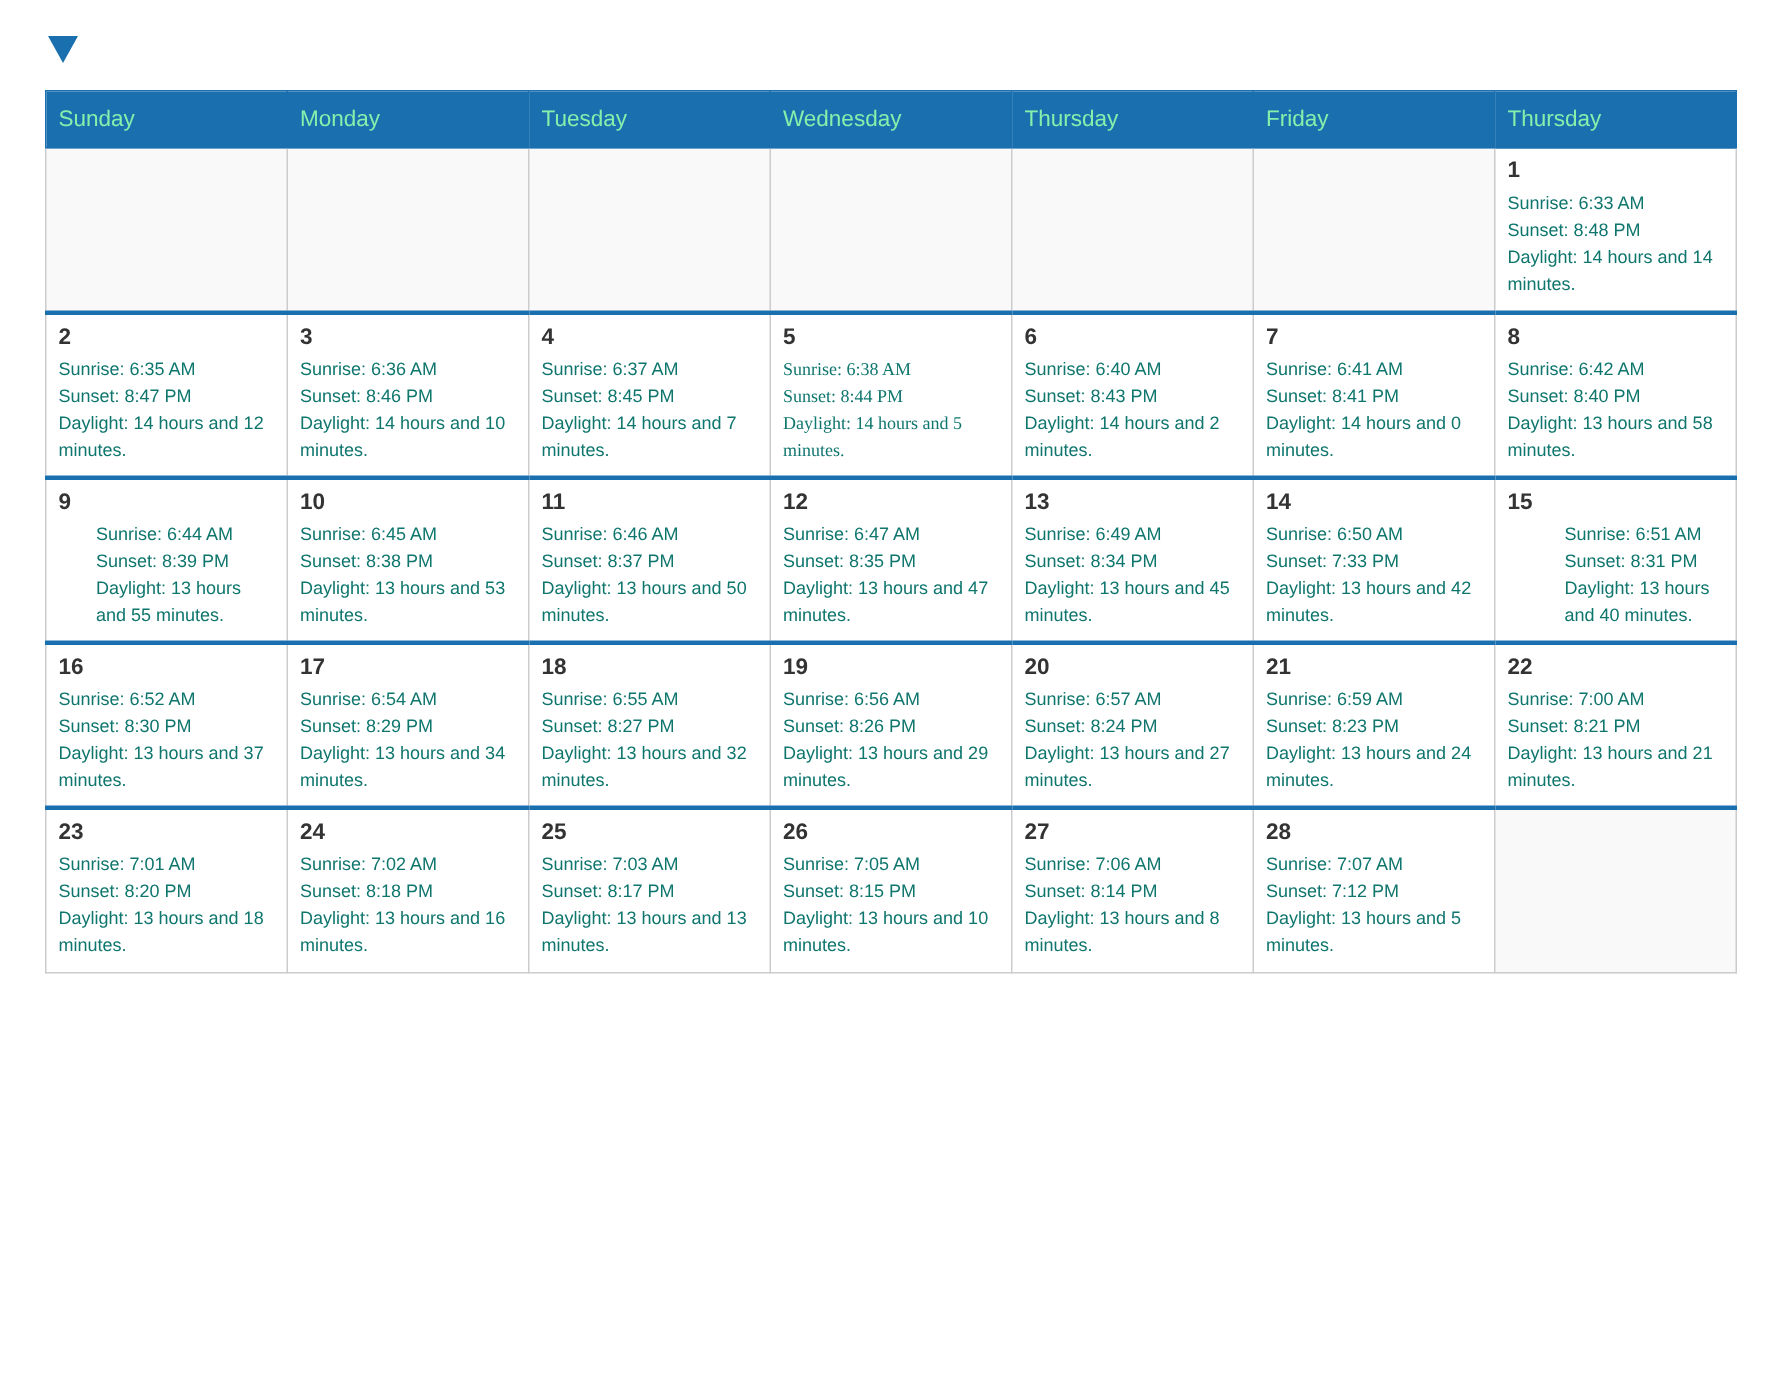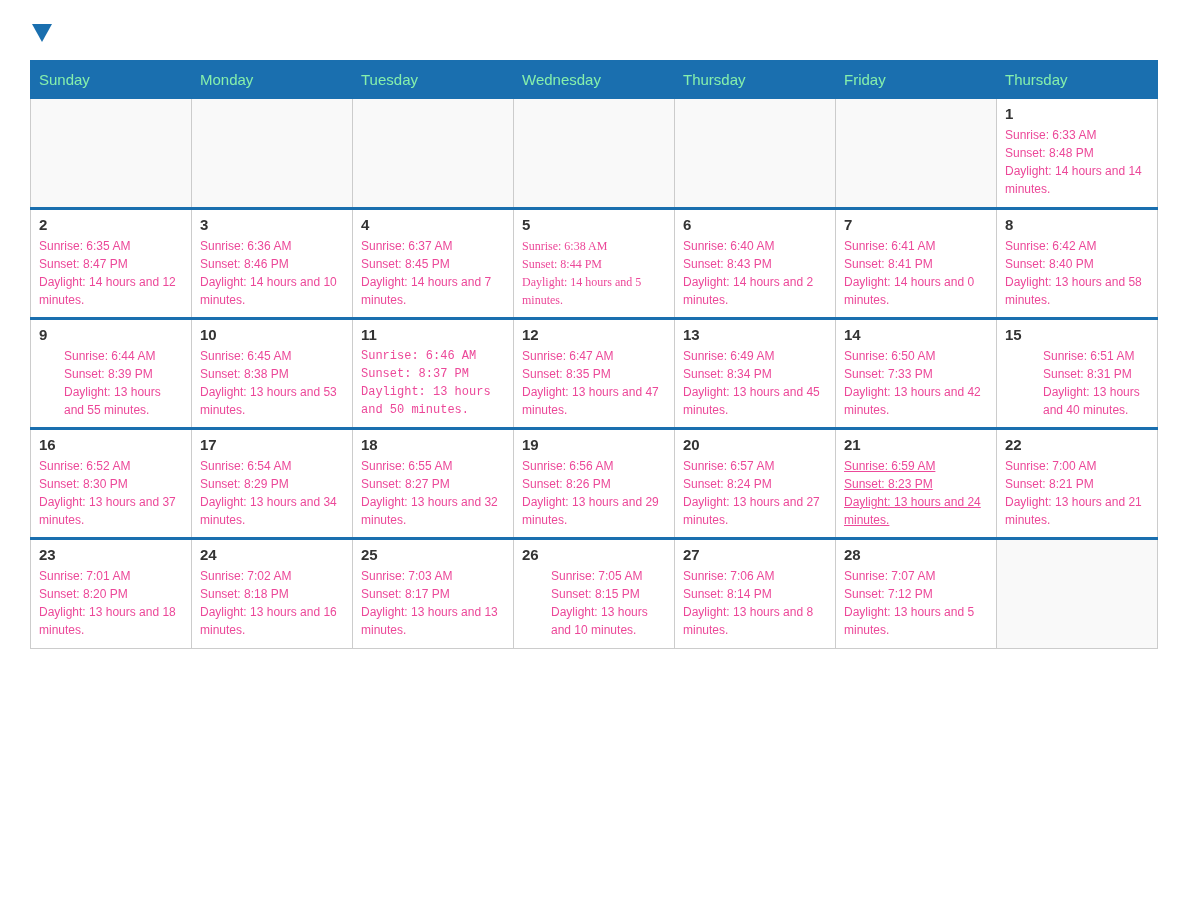--- a/index.html
+++ b/index.html
@@ -83,21 +83,21 @@
       background: #f9f9f9;
     }
     .day-number {
       font-size: 15px;
       font-weight: bold;
       margin-bottom: 4px;
       display: block;
     }
     .day-info {
       font-size: 12px;
-      color: #ec4899;
+      color: #0f766e;
       line-height: 1.5;
     }
     .row-top td {
       border-top: 3px solid #1a6faf;
     }
   </style>
 </head>
 <body>
 
 <div class="header">
@@ -193,21 +193,21 @@
 Daylight: 13 hours and 55 minutes.</div>
         </td>
         <td>
           <span class="day-number">10</span>
           <div class="day-info" style="white-space: pre-line;">Sunrise: 6:45 AM
 Sunset: 8:38 PM
 Daylight: 13 hours and 53 minutes.</div>
         </td>
         <td>
           <span class="day-number">11</span>
-          <div class="day-info" style="white-space: pre-line; font-family: Liberation Mono, monospace;">Sunrise: 6:46 AM
+          <div class="day-info" style="white-space: pre-line;">Sunrise: 6:46 AM
 Sunset: 8:37 PM
 Daylight: 13 hours and 50 minutes.</div>
         </td>
         <td>
           <span class="day-number">12</span>
           <div class="day-info" style="white-space: pre-line;">Sunrise: 6:47 AM
 Sunset: 8:35 PM
 Daylight: 13 hours and 47 minutes.</div>
         </td>
         <td>
@@ -255,21 +255,21 @@
 Daylight: 13 hours and 29 minutes.</div>
         </td>
         <td>
           <span class="day-number">20</span>
           <div class="day-info" style="white-space: pre-line;">Sunrise: 6:57 AM
 Sunset: 8:24 PM
 Daylight: 13 hours and 27 minutes.</div>
         </td>
         <td>
           <span class="day-number">21</span>
-          <div class="day-info" style="white-space: pre-line; text-decoration: underline;">Sunrise: 6:59 AM
+          <div class="day-info" style="white-space: pre-line;">Sunrise: 6:59 AM
 Sunset: 8:23 PM
 Daylight: 13 hours and 24 minutes.</div>
         </td>
         <td>
           <span class="day-number">22</span>
           <div class="day-info" style="white-space: pre-line;">Sunrise: 7:00 AM
 Sunset: 8:21 PM
 Daylight: 13 hours and 21 minutes.</div>
         </td>
       </tr>
@@ -287,21 +287,21 @@
 Daylight: 13 hours and 16 minutes.</div>
         </td>
         <td>
           <span class="day-number">25</span>
           <div class="day-info" style="white-space: pre-line;">Sunrise: 7:03 AM
 Sunset: 8:17 PM
 Daylight: 13 hours and 13 minutes.</div>
         </td>
         <td>
           <span class="day-number">26</span>
-          <div class="day-info" style="white-space: pre-line; margin-left: 29px;">Sunrise: 7:05 AM
+          <div class="day-info" style="white-space: pre-line;">Sunrise: 7:05 AM
 Sunset: 8:15 PM
 Daylight: 13 hours and 10 minutes.</div>
         </td>
         <td>
           <span class="day-number">27</span>
           <div class="day-info" style="white-space: pre-line;">Sunrise: 7:06 AM
 Sunset: 8:14 PM
 Daylight: 13 hours and 8 minutes.</div>
         </td>
         <td>

